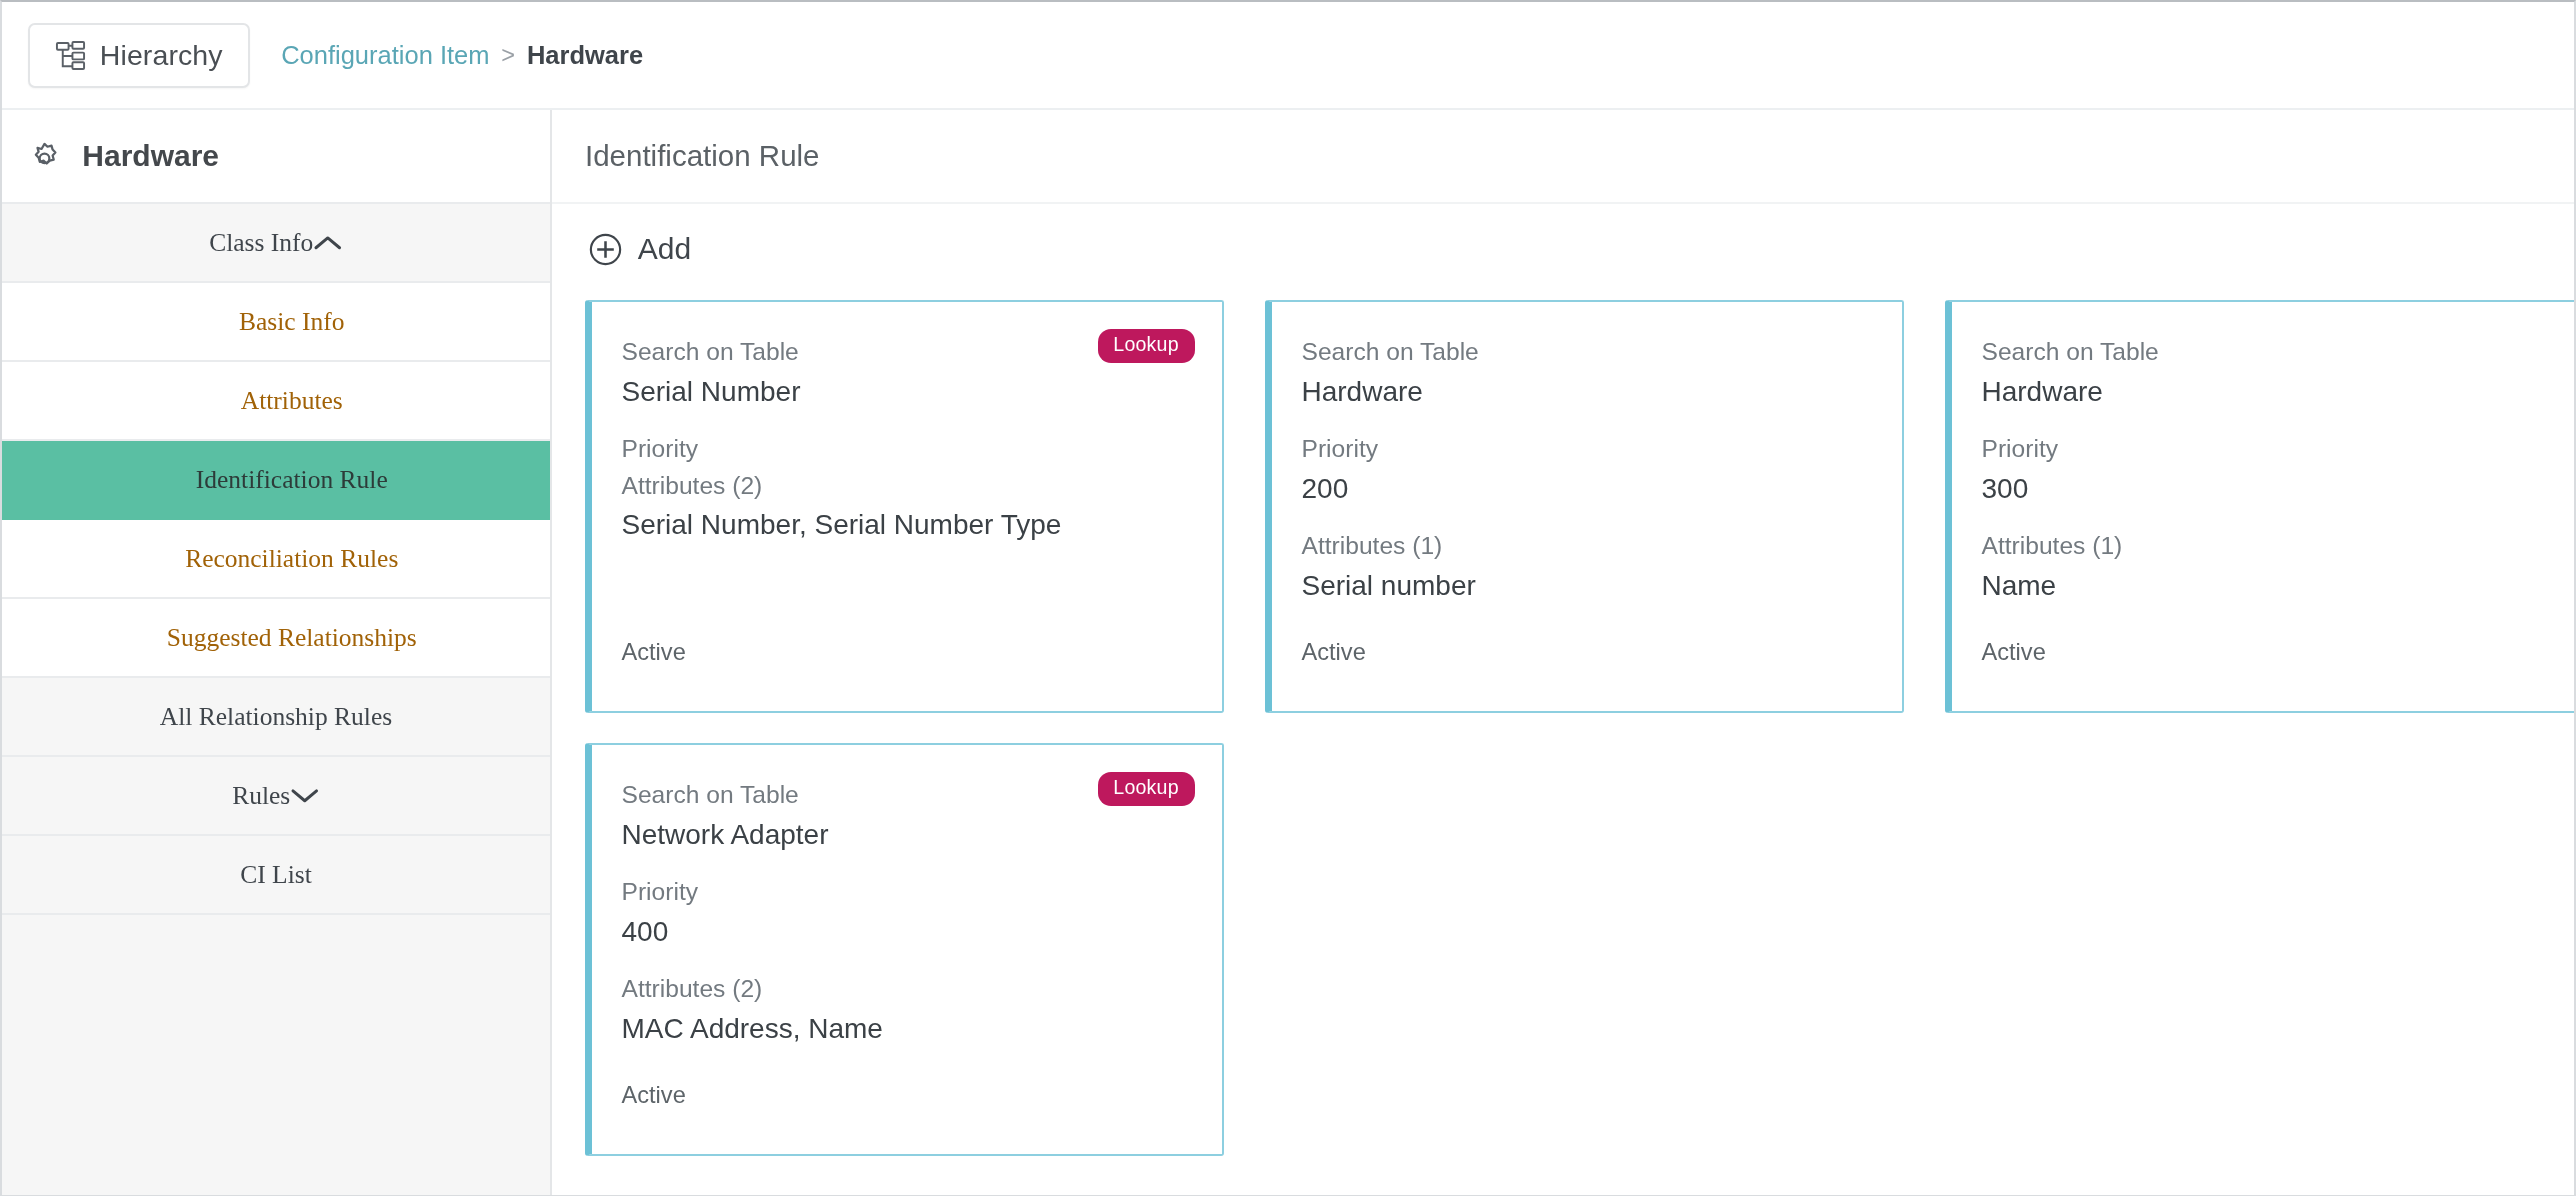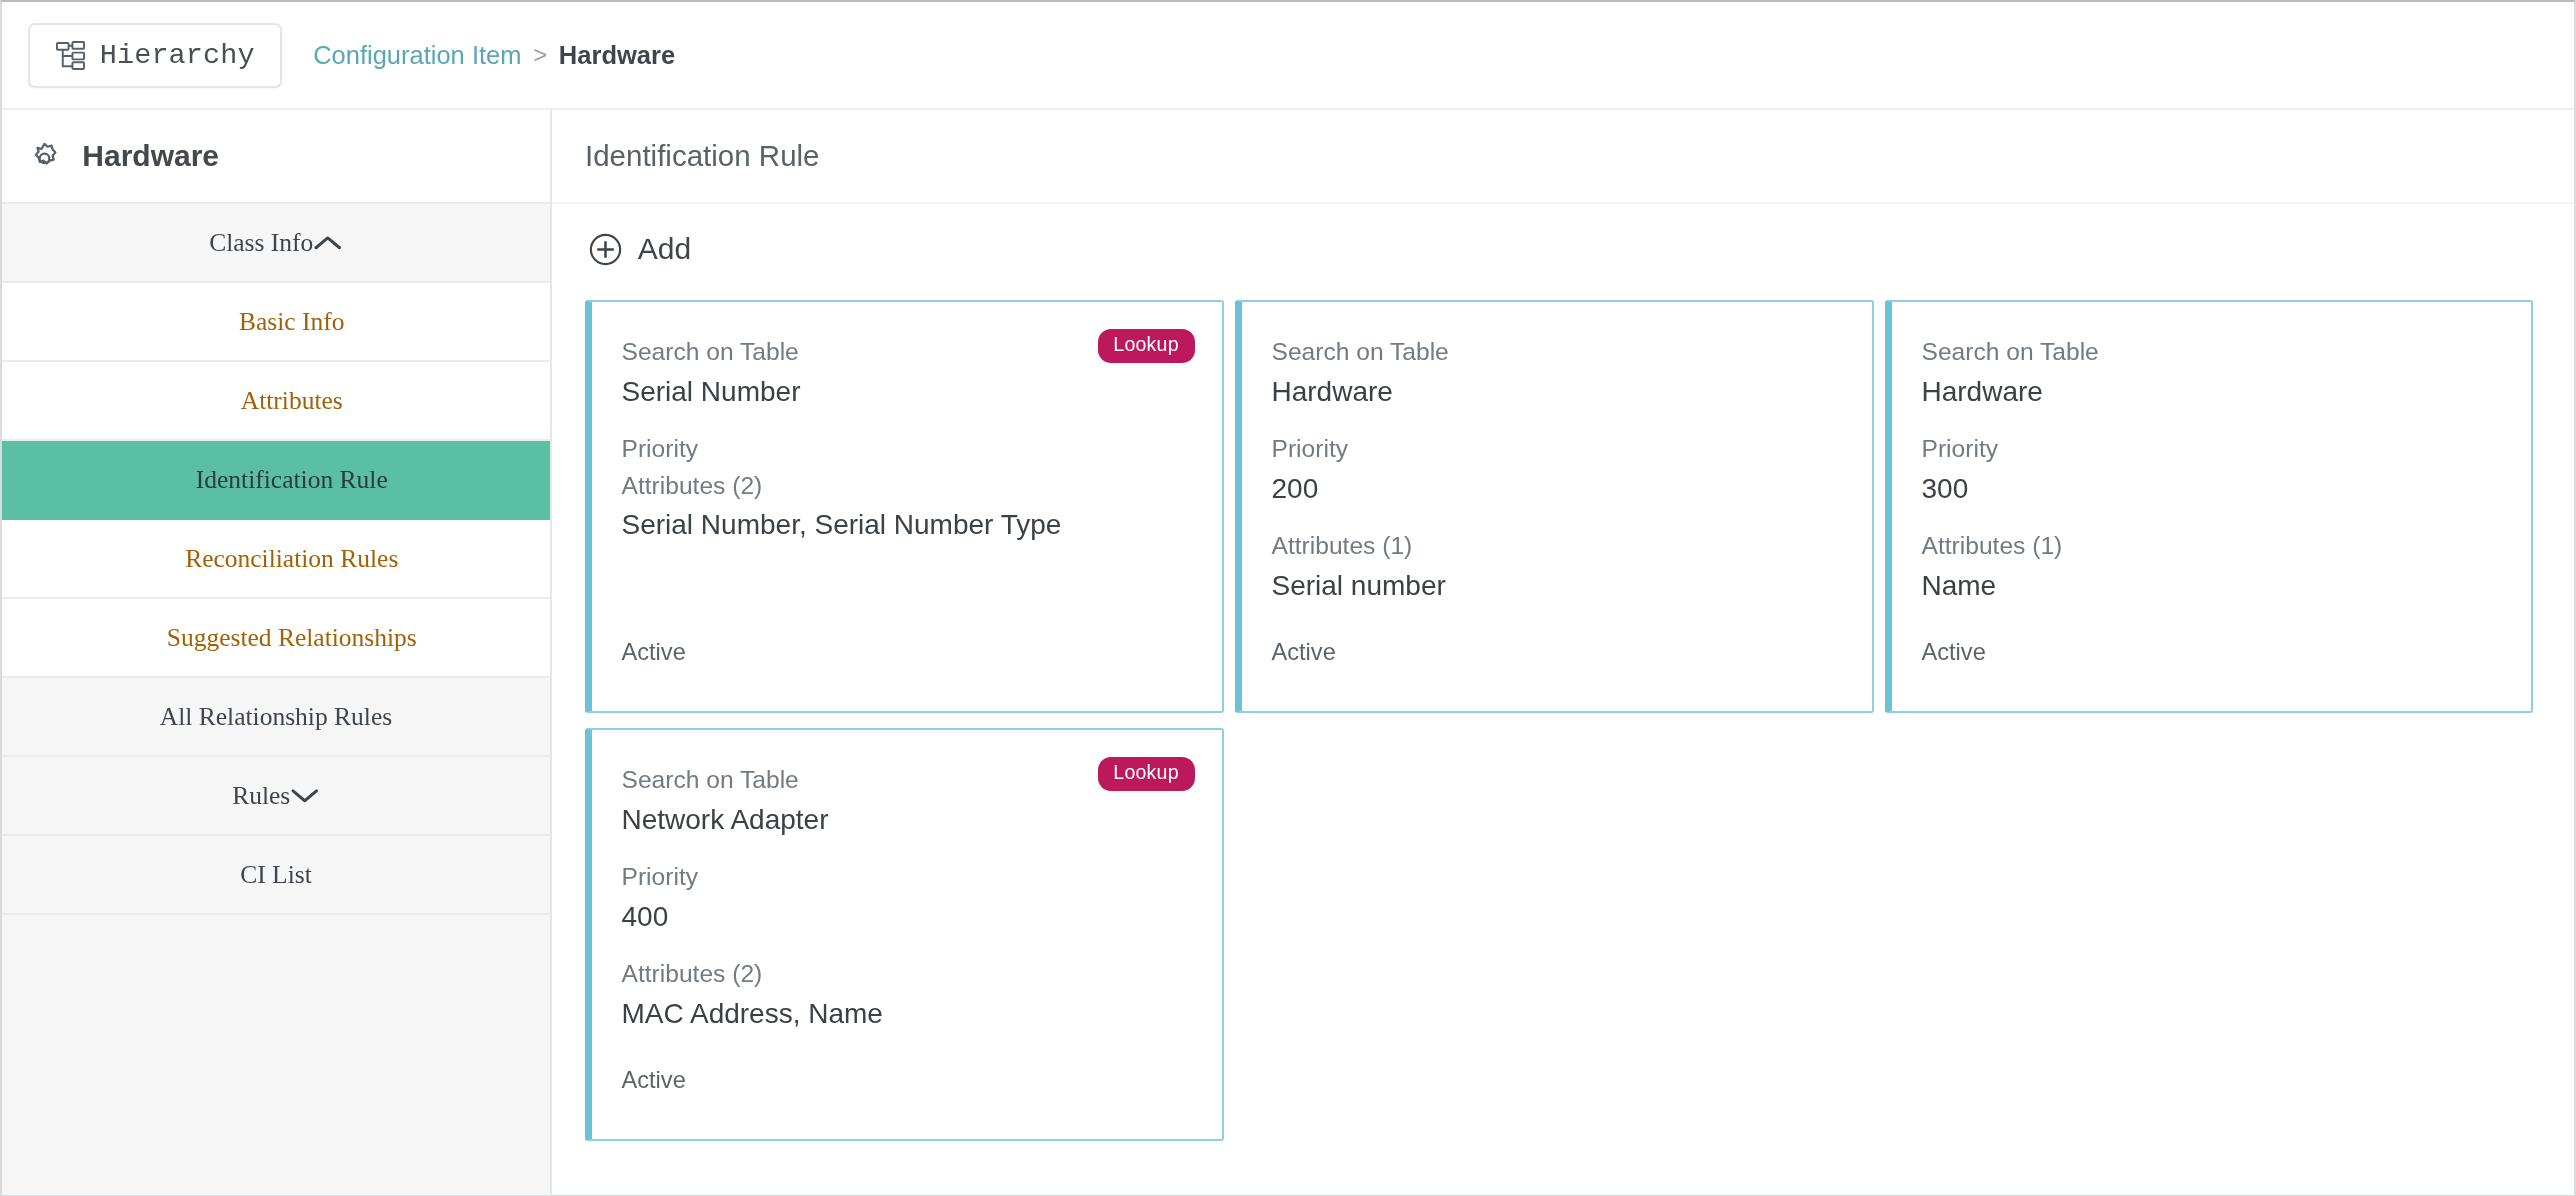--- a/index.html
+++ b/index.html
@@ -32,21 +32,20 @@
     padding-left: 25.5px;
   }
   .hierarchy-btn {
     display: flex; align-items: center; gap: 13.8px;
     height: 65px; padding: 0 25.5px;
     border: 2px solid #e3e5e7;
     border-radius: 6.9px;
     background: #ffffff;
     cursor: pointer;
     box-shadow: 0 1px 2px rgba(0,0,0,0.04);
-    font-family: Liberation Mono, monospace;
   }
   .hierarchy-btn .label {
     font-size: 28.5px; color: #4a4f54; letter-spacing: 0.1px;
   }
   .sitemap-icon { width: 31px; height: 31px; display: block; }
 
   .breadcrumb {
     margin-left: 31px;
     font-size: 25.5px;
     display: flex; align-items: center; gap: 11.8px;
@@ -140,22 +139,22 @@
   .plus-icon { width: 41px; height: 41px; display: block; }
   .add-label { font-size: 30px; color: #3f454b; }
 
   .cards-area {
     flex: 1;
     padding: 5.9px 13.8px 0 33px;
     overflow: hidden;
   }
   .cards-row {
     display: flex;
-    gap: 11px;
-    margin-bottom: 15px;
+    gap: 41px;
+    margin-bottom: 30px;
   }
   .card {
     position: relative;
     width: 639px; min-width: 639px;
     height: 413px;
     background: #ffffff;
     border: 2px solid #8dcfe0;
     border-left: 7.9px solid #6cc1d6;
     border-radius: 2.9px;
     padding: 35px 33px 0 29.5px;

